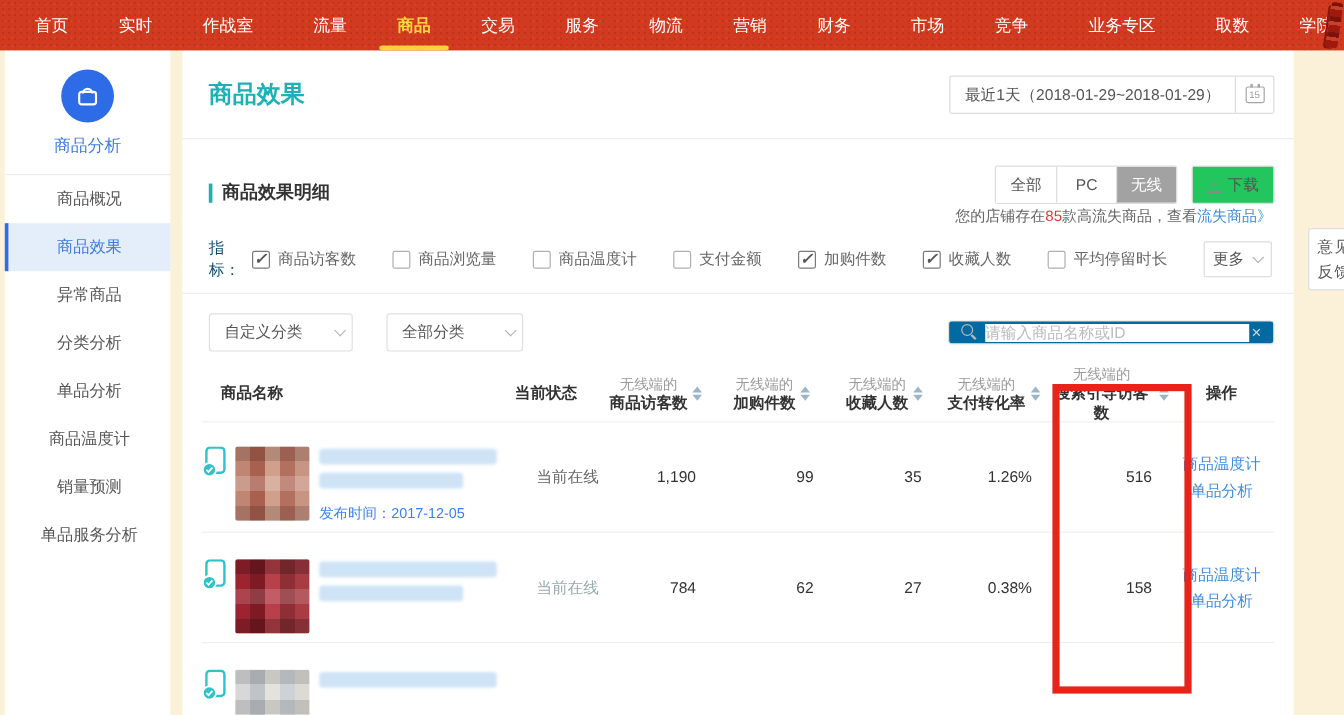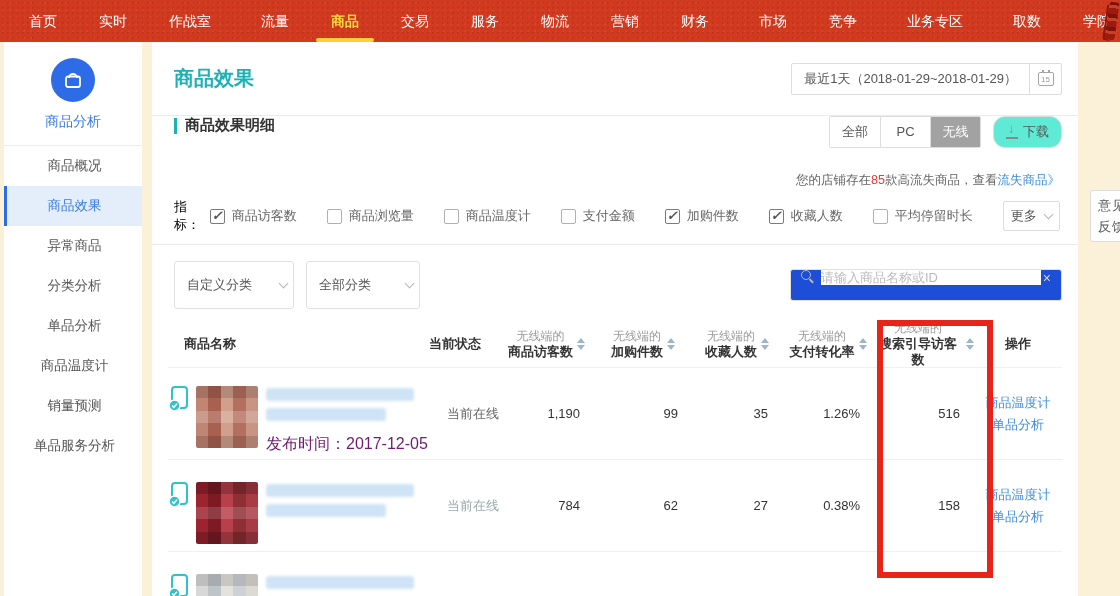--- a/index.html
+++ b/index.html
@@ -31,52 +31,52 @@
 
   .page-header{height:74px;display:flex;align-items:center;justify-content:space-between;padding:0 16px 0 22px;border-bottom:1px solid #ebebeb}
   .page-title{color:#1db1b5;font-size:20px;font-weight:bold}
   .datepicker{display:flex;align-items:stretch;height:32px;border:1px solid #ddd;border-radius:2px;cursor:pointer;background:#fff}
   .datepicker .txt{padding:0 12px;font-size:13px;color:#555;line-height:30px}
   .cal{width:32px;display:flex;align-items:center;justify-content:center;border-left:1px solid #ddd}
   .calbox{width:16px;height:14px;border:1px solid #a5a5a5;border-radius:2px;font-size:8px;line-height:13px;text-align:center;color:#999;position:relative;background:#fff}
   .calbox::before,.calbox::after{content:"";position:absolute;top:-3px;width:2px;height:3px;background:#a5a5a5}
   .calbox::before{left:3px}.calbox::after{right:3px}
 
-  .section-bar{height:54px;display:flex;align-items:flex-start;justify-content:space-between;padding:0 16px 0 22px}
+  .section-bar{height:54px;display:flex;align-items:flex-end;justify-content:space-between;padding:0 16px 0 22px}
   .section-title{display:flex;align-items:center;font-size:15px;font-weight:bold;color:#333}
   .tealbar{width:3px;height:16px;background:#1db1b5;margin-right:8px}
   .seg{display:flex;border:1px solid #ddd;border-radius:2px;overflow:hidden}
   .seg span{width:50px;height:30px;line-height:30px;text-align:center;font-size:13px;color:#555;background:#fff;border-left:1px solid #ddd;cursor:pointer}
   .seg span:first-child{border-left:none}
   .seg span.on{background:#a2a2a2;color:#fff}
-  .btn-dl{display:flex;align-items:center;height:32px;padding:0 12px;border:1px solid #ddd;border-radius:12px;background:#5eead4;font-size:13px;color:#555;margin-left:12px;cursor:pointer}
+  .btn-dl{display:flex;align-items:center;height:32px;padding:0 12px;border:1px solid #ddd;border-radius:2px;background:#22c55e;font-size:13px;color:#555;margin-left:12px;cursor:pointer}
   .dlico{position:relative;width:12px;height:13px;margin-right:5px}
   .dlico::before{content:"↓";position:absolute;left:2px;top:-4px;font-size:12px;color:#8a8a8a}
   .dlico::after{content:"";position:absolute;left:0;bottom:0;width:12px;height:2px;background:#8a8a8a}
 
   .notice{text-align:right;padding:0 18px;font-size:12.5px;color:#666;height:20px;line-height:20px}
   .notice em{color:#e4393c;font-style:normal}
   .notice a{color:#3e8ddd;text-decoration:none;cursor:pointer}
 
   .metrics{display:flex;align-items:center;padding:8px 18px 0 22px;font-size:13px;color:#666}
-  .metrics .lab{color:#000000;margin-right:2px}
+  .metrics .lab{color:#0c4a6e;margin-right:2px}
   .met-item{display:flex;align-items:center;margin-right:30px;cursor:pointer;white-space:nowrap}
   .cb{width:15px;height:15px;border:1px solid #b0b0b0;border-radius:2px;background:#fff;margin-right:7px;position:relative;flex:0 0 15px}
   .cb.checked{border-color:#7a7a7a}
   .cb.checked::after{content:"✓";position:absolute;left:1px;top:-2px;font-size:13px;color:#555;font-weight:bold}
   .btn-more{margin-left:auto;display:flex;align-items:center;justify-content:center;width:66px;height:30px;border:1px solid #ddd;border-radius:2px;background:#fff;font-size:13px;color:#555;cursor:pointer}
   .chev{width:7px;height:7px;border-right:1.5px solid #b5b5b5;border-bottom:1.5px solid #b5b5b5;transform:rotate(45deg);display:inline-block;margin-left:8px;margin-bottom:3px}
 
   .red-note{padding:6px 18px 0 22px;font-size:12.5px;color:#fa7a7a;height:24px}
   .hrule{border:none;border-top:1px solid #ebebeb;margin:10px 0 0}
 
   .filters{display:flex;align-items:center;padding:16px 16px 8px 22px}
-  .select{display:flex;align-items:center;justify-content:space-between;height:48px;border:1px solid #e0e0e0;border-radius:3px;padding:0 6px 0 12px;font-size:13px;color:#555;background:#fff;cursor:pointer;margin-right:12px}
+  .select{display:flex;align-items:center;justify-content:space-between;height:32px;border:1px solid #e0e0e0;border-radius:3px;padding:0 6px 0 12px;font-size:13px;color:#555;background:#fff;cursor:pointer;margin-right:28px}
   .sel-custom{width:120px}.sel-all{width:114px}
-  .searchbox{margin-left:auto;display:flex;align-items:flex-start;width:272px;height:32px;border:1px solid #e0e0e0;border-radius:3px;padding:0 8px 0 10px;background:#1d4ed8}
+  .searchbox{margin-left:auto;display:flex;align-items:center;width:272px;height:20px;border:1px solid #e0e0e0;border-radius:3px;padding:0 8px 0 10px;background:#0369a1}
   .mag{position:relative;width:14px;height:14px;flex:0 0 14px;margin-right:6px}
   .mag::before{content:"";position:absolute;width:8px;height:8px;border:1.5px solid #b9b9b9;border-radius:50%;left:0;top:0}
   .mag::after{content:"";position:absolute;width:5px;height:1.5px;background:#b9b9b9;transform:rotate(45deg);left:8px;top:10px}
   .searchbox input{border:none;outline:none;flex:1;font-size:13px;color:#555;font-family:"Liberation Sans",sans-serif}
   .searchbox input::placeholder{color:#bbb}
   .clear-x{color:#d5d5d5;font-size:14px;cursor:pointer;padding:0 2px}
 
   
   .tbl{margin:4px 16px 0}
   .thead{display:flex;align-items:center;height:46px;font-size:13px}
@@ -102,21 +102,21 @@
   .prod-img{flex:0 0 62px;width:62px;height:62px;border-radius:2px;
     background-image:repeating-linear-gradient(0deg,rgba(0,0,0,.14) 0 12px,transparent 12px 25px,rgba(255,255,255,.18) 25px 37px,transparent 37px 50px),
       repeating-linear-gradient(90deg,#c08573 0 12px,#a8604f 12px 25px,#d1a08c 25px 37px,#b4705f 37px 50px,#c89483 50px 62px);filter:blur(.5px)}
   .img2{background-image:repeating-linear-gradient(0deg,rgba(0,0,0,.2) 0 12px,transparent 12px 25px,rgba(255,255,255,.15) 25px 37px,transparent 37px 50px),
       repeating-linear-gradient(90deg,#9c2330 0 12px,#7d1a24 12px 25px,#b8404b 25px 37px,#8e2f35 37px 50px,#a83b44 50px 62px)}
   .img3{background-image:repeating-linear-gradient(0deg,rgba(0,0,0,.12) 0 12px,transparent 12px 25px),
       repeating-linear-gradient(90deg,#d8d8d8 0 12px,#bfc4c9 12px 25px,#e4e2dd 25px 37px,#cdd2d6 37px 50px,#dddad4 50px 62px)}
   .prod-meta{padding:2px 0 0 8px;display:flex;flex-direction:column;gap:7px}
   .blurbar{height:13px;border-radius:3px;background:#cfe3f6;filter:blur(1.5px)}
   .w1{width:148px}.w2{width:120px}
-  .pub{font-size:16px;color:#701a75;margin-top:6px;white-space:nowrap;filter:blur(.4px)}
+  .pub{font-size:12px;color:#3b82f6;margin-top:6px;white-space:nowrap;filter:blur(.4px)}
 
   
   .red-annot{position:absolute;left:877px;top:320px;width:116px;height:258px;border:6px solid #e8231a;z-index:40;pointer-events:none}
 
   
   .feedback{position:absolute;left:1090px;top:190px;width:46px;height:52px;background:#fff;border:1px solid #ddd;border-radius:3px 0 0 3px;
     font-size:13px;color:#555;line-height:21px;padding:4px 0 0 7px;letter-spacing:1px;word-break:break-all;z-index:35;cursor:pointer}
 </style>
 </head>
 <body>

